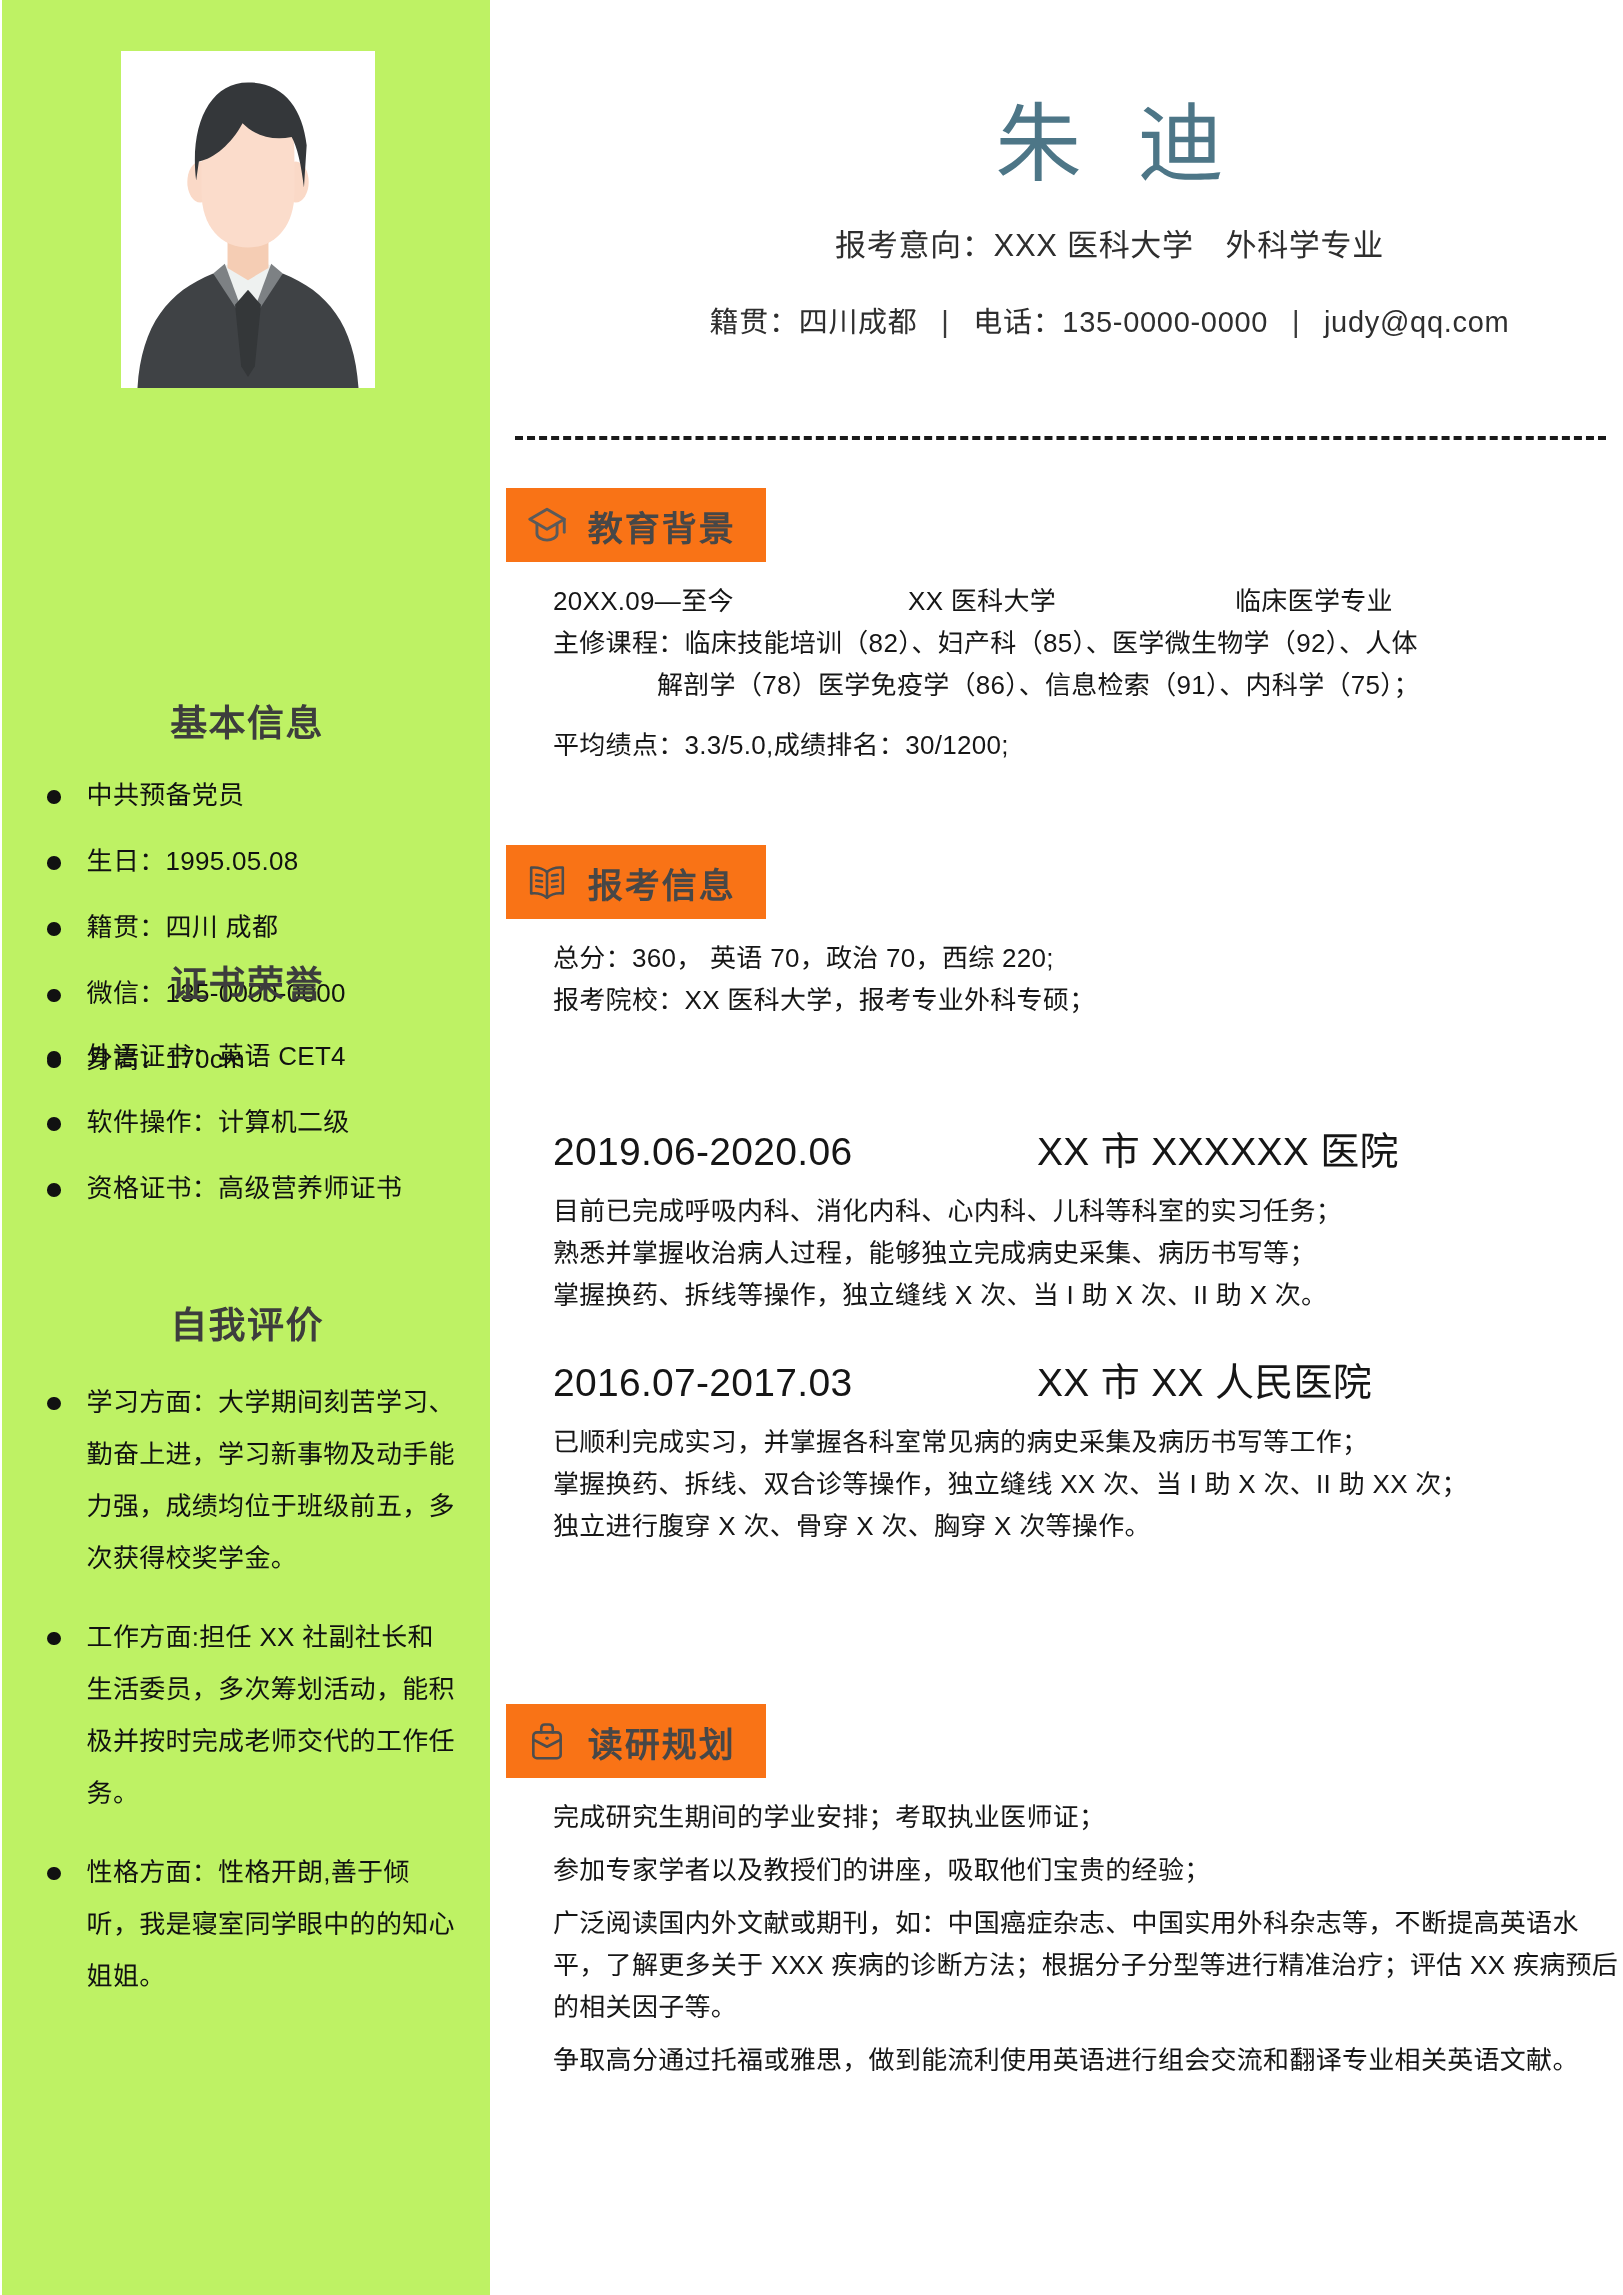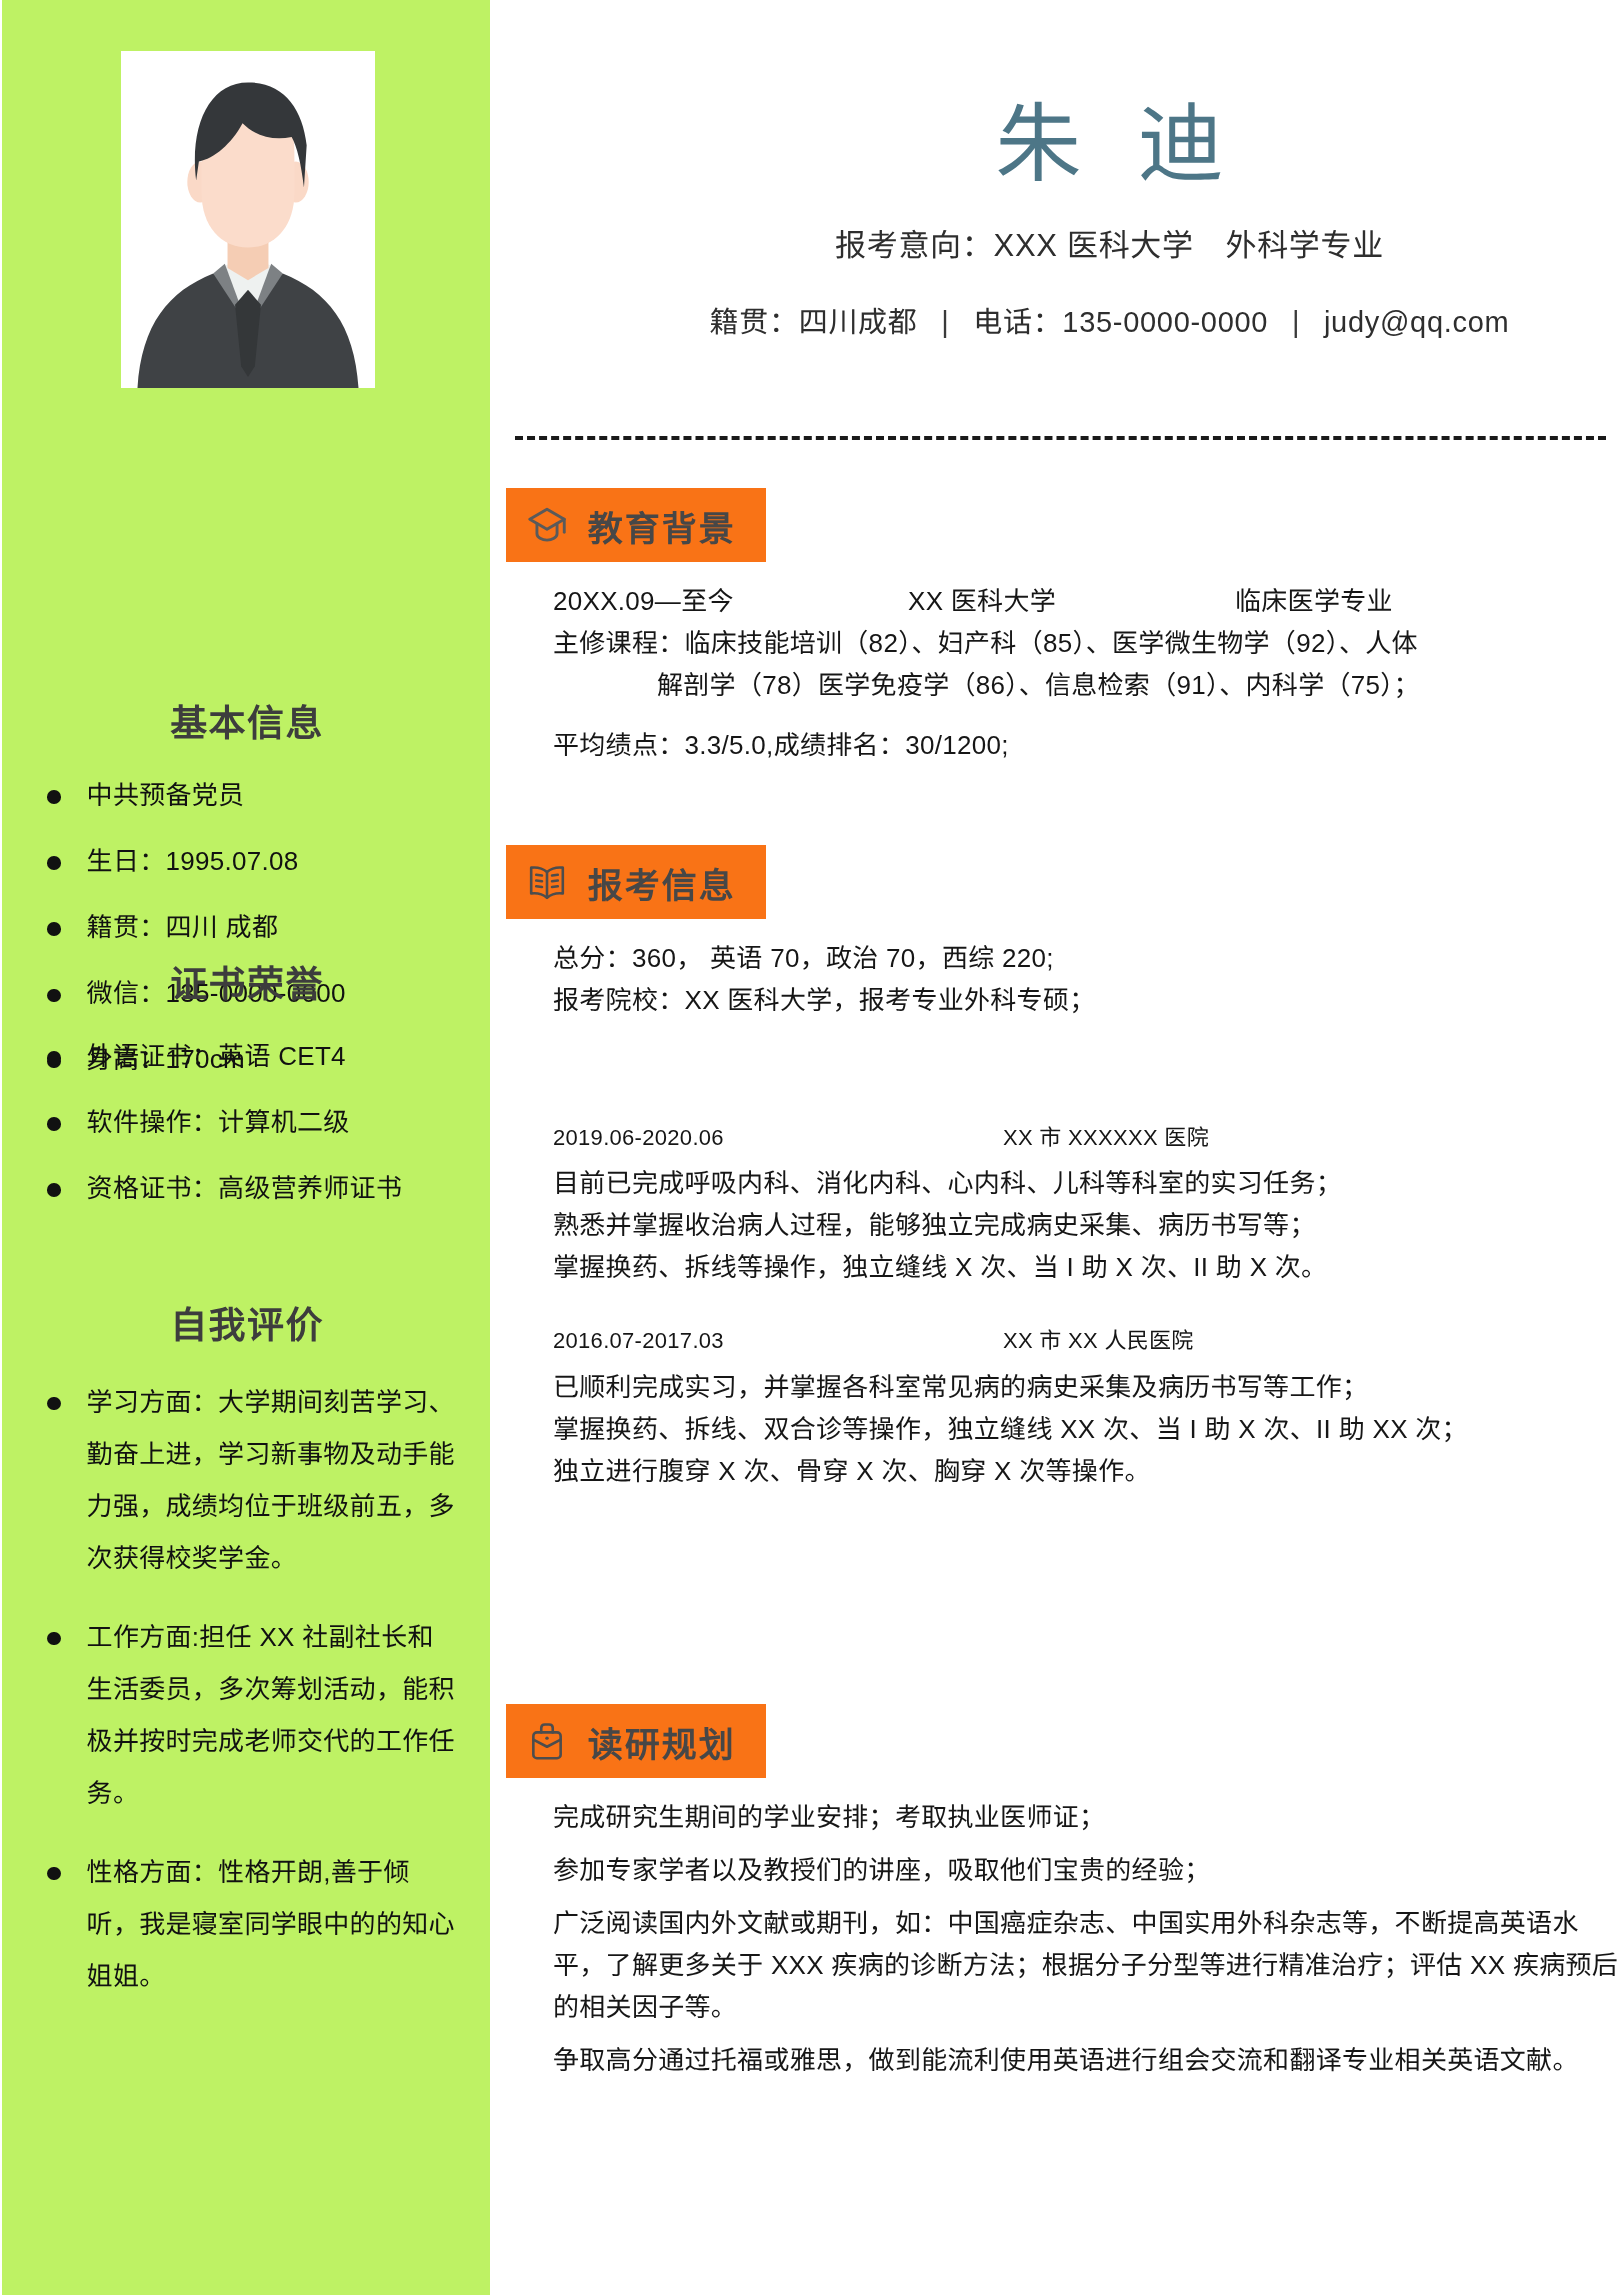--- a/index.html
+++ b/index.html
@@ -149,21 +149,21 @@
     line-height: 1.62;
     letter-spacing: 0.3px;
   }
   .row-line { display: flex; align-items: baseline; }
   .row-date { width: 355px; flex: 0 0 auto; }
   .row-org  { width: 327px; flex: 0 0 auto; }
   .row-major { flex: 1 1 auto; }
   .para { margin: 0; }
   .para-gap { margin-top: 17.7px; }
   .hang-indent { display: block; padding-left: 104px; }
-  .entry-title { display: flex; align-items: flex-end; font-size: 22px; margin-bottom: 6.8px; }
+  .entry-title { display: flex; align-items: flex-end; font-size: 39px; margin-bottom: 6.8px; gap: 34px; }
   .entry-title .d { width: 450px; flex: 0 0 auto; }
   .plan-line { margin: 0; }
   .plan-line + .plan-line { margin-top: 11px; }
 </style>
 </head>
 <body>
 
 <div class="page">
 
   <aside class="sidebar">
@@ -194,21 +194,21 @@
 
     <section class="side-section" style="top:693px;">
       <h2 class="side-title">基本信息</h2>
       <ul class="bullets">
         <li class="bullet-row">
           <span class="bullet-dot"></span>
           <span class="bullet-text">中共预备党员</span>
         </li>
         <li class="bullet-row">
           <span class="bullet-dot"></span>
-          <span class="bullet-text">生日：1995.07.08</span>
+          <span class="bullet-text">生日：1995.05.08</span>
         </li>
         <li class="bullet-row">
           <span class="bullet-dot"></span>
           <span class="bullet-text">籍贯：四川 成都</span>
         </li>
         <li class="bullet-row">
           <span class="bullet-dot"></span>
           <span class="bullet-text">微信：135-0000-0000</span>
         </li>
         <li class="bullet-row">

